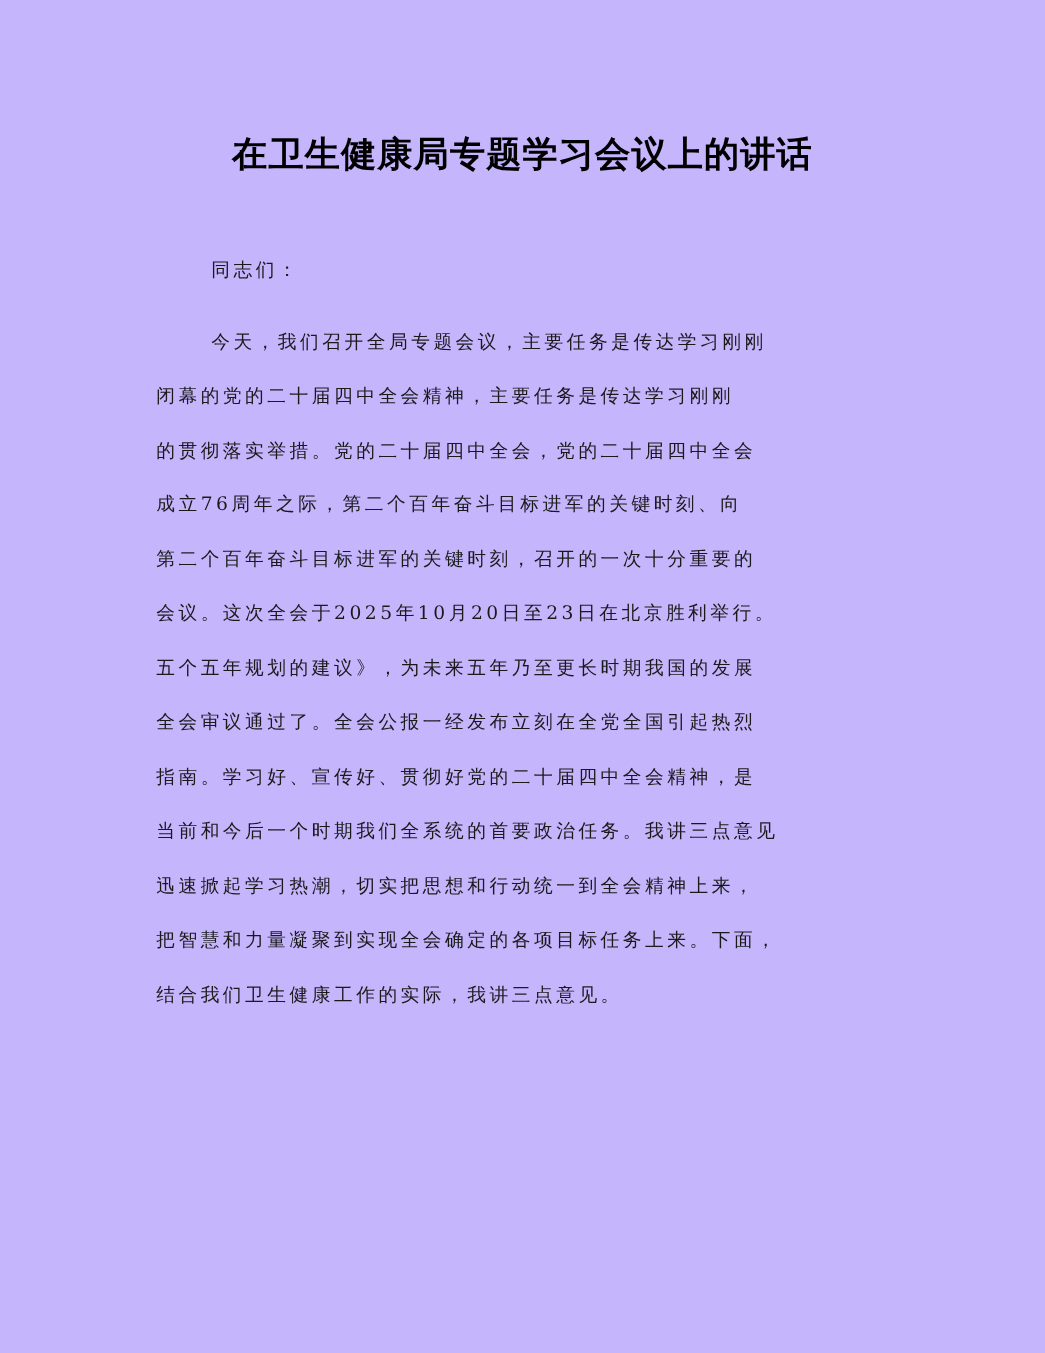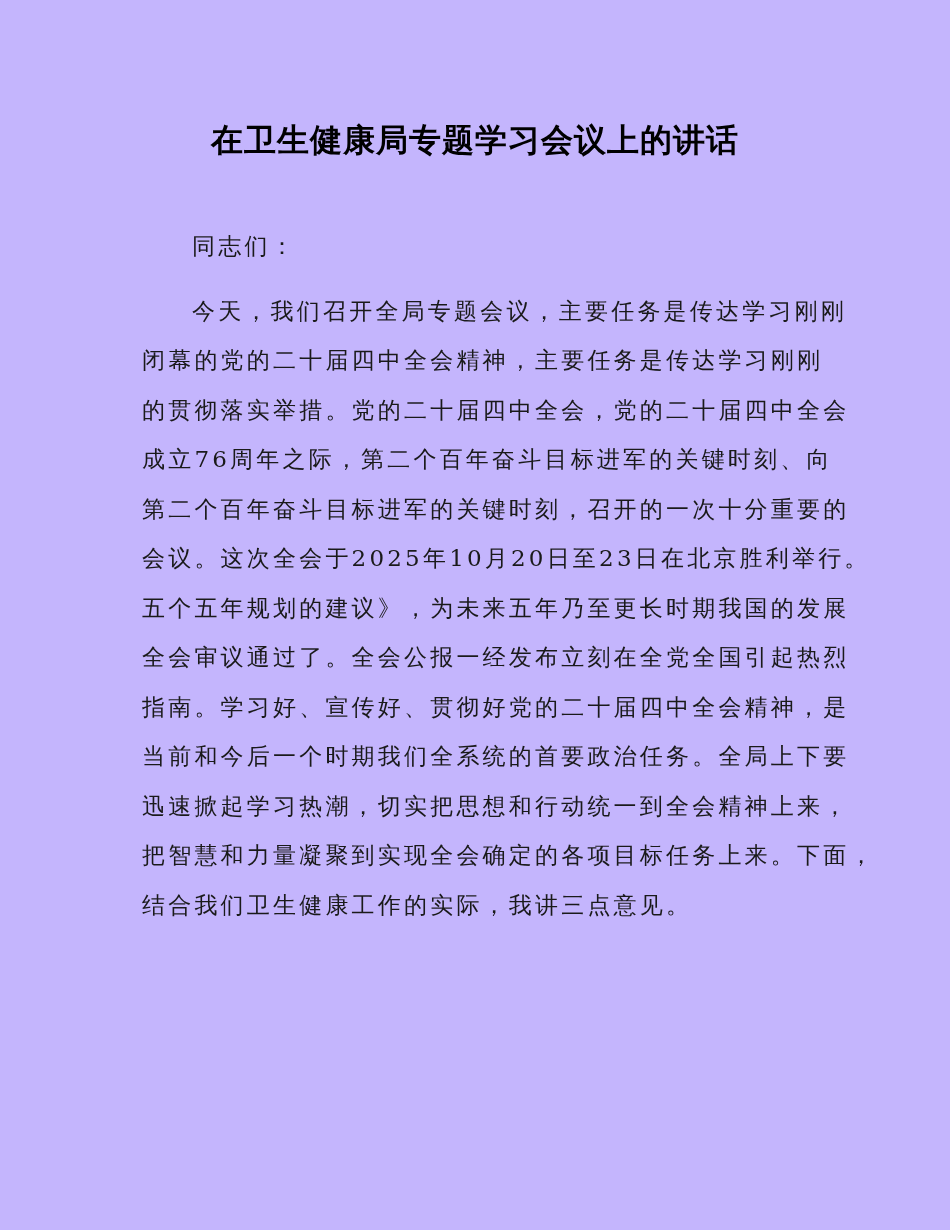--- a/index.html
+++ b/index.html
@@ -34,21 +34,21 @@
       color: #000000;
       line-height: 48px;
     }
     .body-text {
       position: absolute;
       left: 142px;
       top: 222px;
       width: 690px;
     }
     .line {
-      font-size: 23px;
+      font-size: 17px;
       line-height: 49.5px;
       height: 49.5px;
       white-space: nowrap;
       letter-spacing: 3.2px;
       color: #1a1a1a;
     }
     .indent { padding-left: 50px; }
     .salutation { margin-bottom: 15px; }
     .gap-after { margin-bottom: 14px; }
     .heading {
@@ -74,20 +74,20 @@
     <div class="gap-after">
       <div class="line indent">今天，我们召开全局专题会议，主要任务是传达学习刚刚</div>
       <div class="line">闭幕的党的二十届四中全会精神，主要任务是传达学习刚刚</div>
       <div class="line">的贯彻落实举措。党的二十届四中全会，党的二十届四中全会</div>
       <div class="line">成立76周年之际，第二个百年奋斗目标进军的关键时刻、向</div>
       <div class="line">第二个百年奋斗目标进军的关键时刻，召开的一次十分重要的</div>
       <div class="line">会议。这次全会于2025年10月20日至23日在北京胜利举行。</div>
       <div class="line">五个五年规划的建议》，为未来五年乃至更长时期我国的发展</div>
       <div class="line">全会审议通过了。全会公报一经发布立刻在全党全国引起热烈</div>
       <div class="line">指南。学习好、宣传好、贯彻好党的二十届四中全会精神，是</div>
-      <div class="line">当前和今后一个时期我们全系统的首要政治任务。全局上下要</div>
+      <div class="line">当前和今后一个时期我们全系统的首要政治任务。我讲三点意见</div>
       <div class="line">迅速掀起学习热潮，切实把思想和行动统一到全会精神上来，</div>
       <div class="line">把智慧和力量凝聚到实现全会确定的各项目标任务上来。下面，</div>
       <div class="line">结合我们卫生健康工作的实际，我讲三点意见。</div>
     </div>
 
   </div>
 </div>
 
 </body></html>

